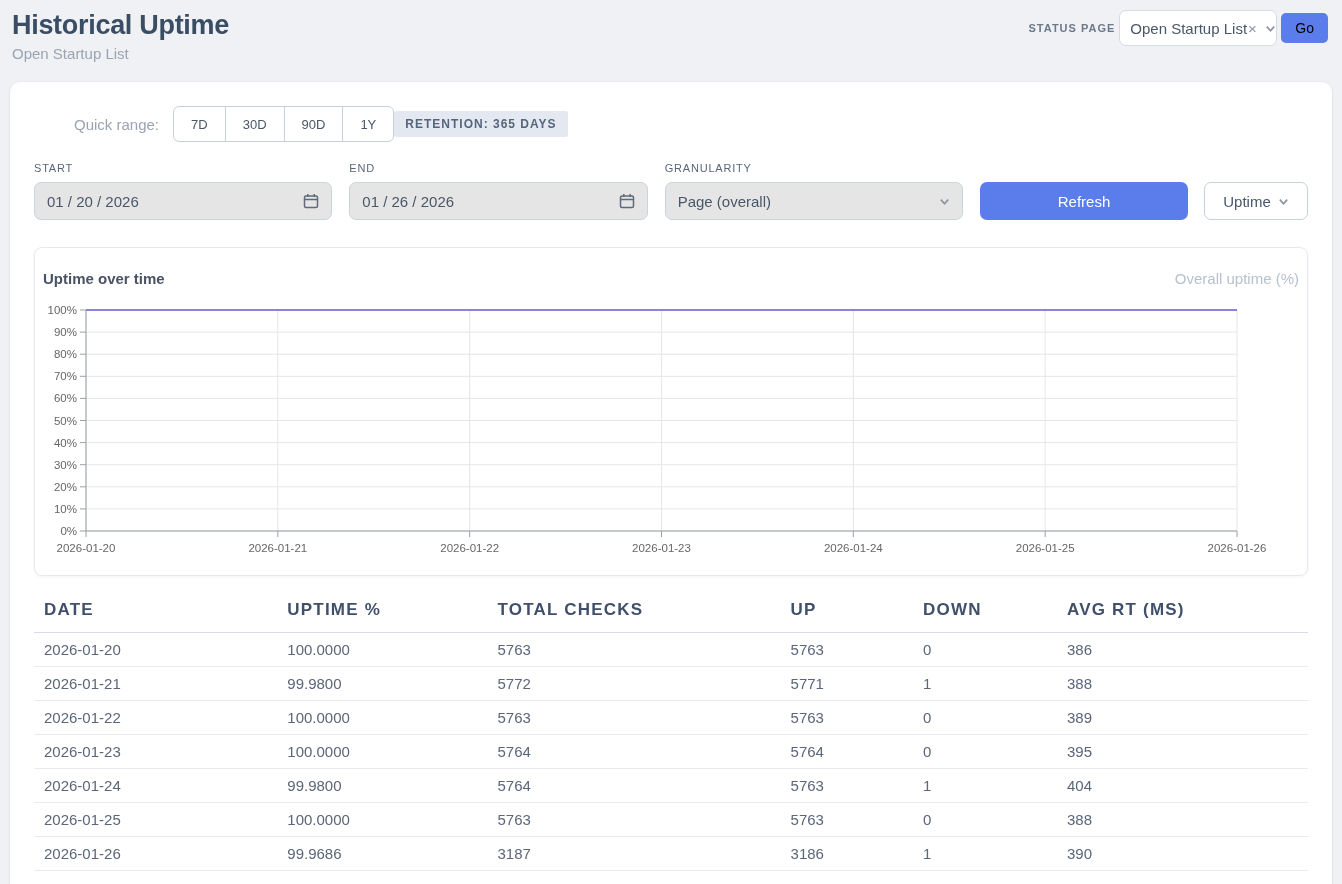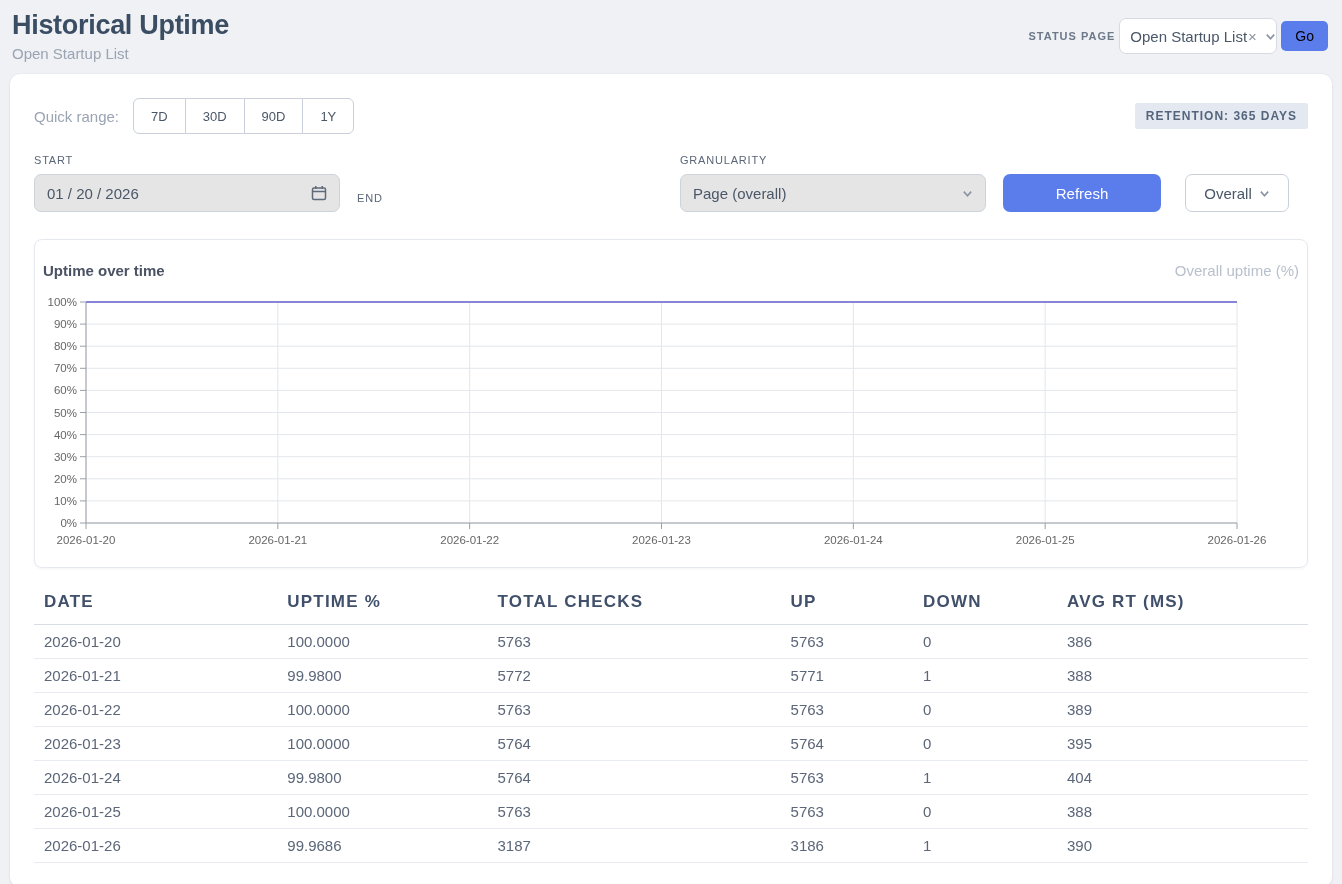--- a/index.html
+++ b/index.html
@@ -5,42 +5,42 @@
   * { box-sizing: border-box; }
   html,body { margin:0; padding:0; }
   body {
     width:1342px; height:884px;
     background:#eff1f5;
     font-family:"Liberation Sans", sans-serif;
     color:#4a5768;
     overflow:hidden;
   }
   
-  .header { display:flex; justify-content:space-between; align-items:center; padding:10px 14px 12px 12px; }
+  .header { display:flex; justify-content:space-between; align-items:flex-start; padding:10px 14px 20px 12px; }
   .title-block h1 { margin:0; font-size:27px; font-weight:bold; color:#3a4d63; letter-spacing:-0.3px; }
   .title-block .subtitle { font-size:15px; color:#9aa4b2; margin-top:4px; }
   .header-right { display:flex; align-items:center; gap:4px; }
   .status-label { font-size:11px; font-weight:bold; color:#6d7889; letter-spacing:1px; }
   .status-select {
     height:36px; width:158px; background:#fff; border:1px solid #d6dbe3; border-radius:7px;
     display:flex; align-items:center; padding:0 10px; font-size:15px; color:#4a5768; cursor:pointer;
   }
   .status-select .sel-text { white-space:nowrap; }
   .clear-x { color:#8b94a3; font-size:15px; margin-left:1px; }
   .chev { width:11px; height:11px; stroke:#8b94a3; stroke-width:1.8; fill:none; margin-left:8px; flex:none; }
   .go-btn {
     height:30px; padding:0 14px; background:#5b7ceb; color:#000000; border:none; border-radius:5px;
     font-size:14px; font-family:inherit; cursor:pointer;
   }
   
   .panel {
     margin:0 10px; background:#fff; border-radius:10px; padding:24px;
     box-shadow:0 1px 3px rgba(16,30,54,.07), 0 0 0 1px rgba(16,30,54,.02);
   }
-  .row1 { display:flex; justify-content:space-between; align-items:center; margin-bottom:20px; }
+  .row1 { display:flex; align-items:center; margin-bottom:20px;margin-left:40px; }
   .row1-left { display:flex; align-items:center; gap:14px; }
   .qr-label { font-size:15px; color:#9aa4b2; }
   .seg { display:flex; }
   .seg button {
     height:36px; padding:0 17px; background:#fff; border:1px solid #c9d0da; margin-left:-1px;
     font-size:13px; color:#4a5768; font-family:inherit; cursor:pointer;
   }
   .seg button:first-child { border-radius:6px 0 0 6px; margin-left:0; }
   .seg button:last-child { border-radius:0 6px 6px 0; }
   .badge {
@@ -51,22 +51,22 @@
   .row2 { display:flex; align-items:flex-end; }
   .field { width:306px; margin-right:17px; }
   .field-label { font-size:11px; color:#5a6678; letter-spacing:0.8px; margin-bottom:8px; }
   .input {
     height:38px; border:1px solid #ccd3dd; border-radius:7px; background:#e5e5e5;
     display:flex; align-items:center; justify-content:space-between; padding:0 12px;
     font-size:15px; color:#4a5768; cursor:pointer;
   }
   .cal { width:16px; height:16px; stroke:#5f6b7a; stroke-width:1.5; fill:none; flex:none; }
   .refresh-btn {
-    width:158px; height:38px; background:#5b7ceb; border:none; border-radius:7px;
-    color:#fff; font-size:15px; font-family:inherit; margin-right:24px; cursor:pointer; flex:none;
+    width:208px; height:38px; background:#5b7ceb; border:none; border-radius:7px;
+    color:#fff; font-size:15px; font-family:inherit; margin-right:16px; cursor:pointer; flex:none;
   }
   .export-btn {
     width:104px; height:38px; background:#fff; border:1px solid #c9d0da; border-radius:7px;
     font-size:15px; color:#4a5768; font-family:inherit; display:flex; align-items:center;
     justify-content:center; gap:7px; cursor:pointer; flex:none;
   }
   
   .card {
     margin-top:27px; border:1px solid #e5e9ef; border-radius:8px; padding:22px 8px 16px;
     box-shadow:0 1px 3px rgba(16,30,54,.05);
@@ -129,33 +129,42 @@
         <svg class="cal" viewBox="0 0 16 16">
           <rect x="1.5" y="3" width="13" height="11.5" rx="1.5"></rect>
             <line x1="1.5" y1="6.5" x2="14.5" y2="6.5"></line>
           <line x1="4.8" y1="1" x2="4.8" y2="4"></line>
             <line x1="11.2" y1="1" x2="11.2" y2="4"></line>
         </svg>
       </div>
     </div>
     <div class="field">
       <div class="field-label">END</div>
+      <div class="input">
+        <span>01 / 26 / 2026</span>
+        <svg class="cal" viewBox="0 0 16 16">
+          <rect x="1.5" y="3" width="13" height="11.5" rx="1.5"></rect>
+            <line x1="1.5" y1="6.5" x2="14.5" y2="6.5"></line>
+          <line x1="4.8" y1="1" x2="4.8" y2="4"></line>
+            <line x1="11.2" y1="1" x2="11.2" y2="4"></line>
+        </svg>
+      </div>
     </div>
     <div class="field">
       <div class="field-label">GRANULARITY</div>
       <div class="input">
         <span>Page (overall)</span>
         <svg class="chev" viewBox="0 0 12 12">
             <polyline points="2,4 6,8.5 10,4"></polyline>
           </svg>
       </div>
     </div>
     <button class="refresh-btn">Refresh</button>
     <button class="export-btn">
-      <span>Overall</span>
+      <span>Uptime</span>
       <svg class="chev" style="margin-left:0" viewBox="0 0 12 12">
           <polyline points="2,4 6,8.5 10,4"></polyline>
         </svg>
     </button>
   </div>
 
   <div class="card">
     <div class="card-head">
       <span class="card-title">Uptime over time</span>
       <span class="card-legend">Overall uptime (%)</span>

